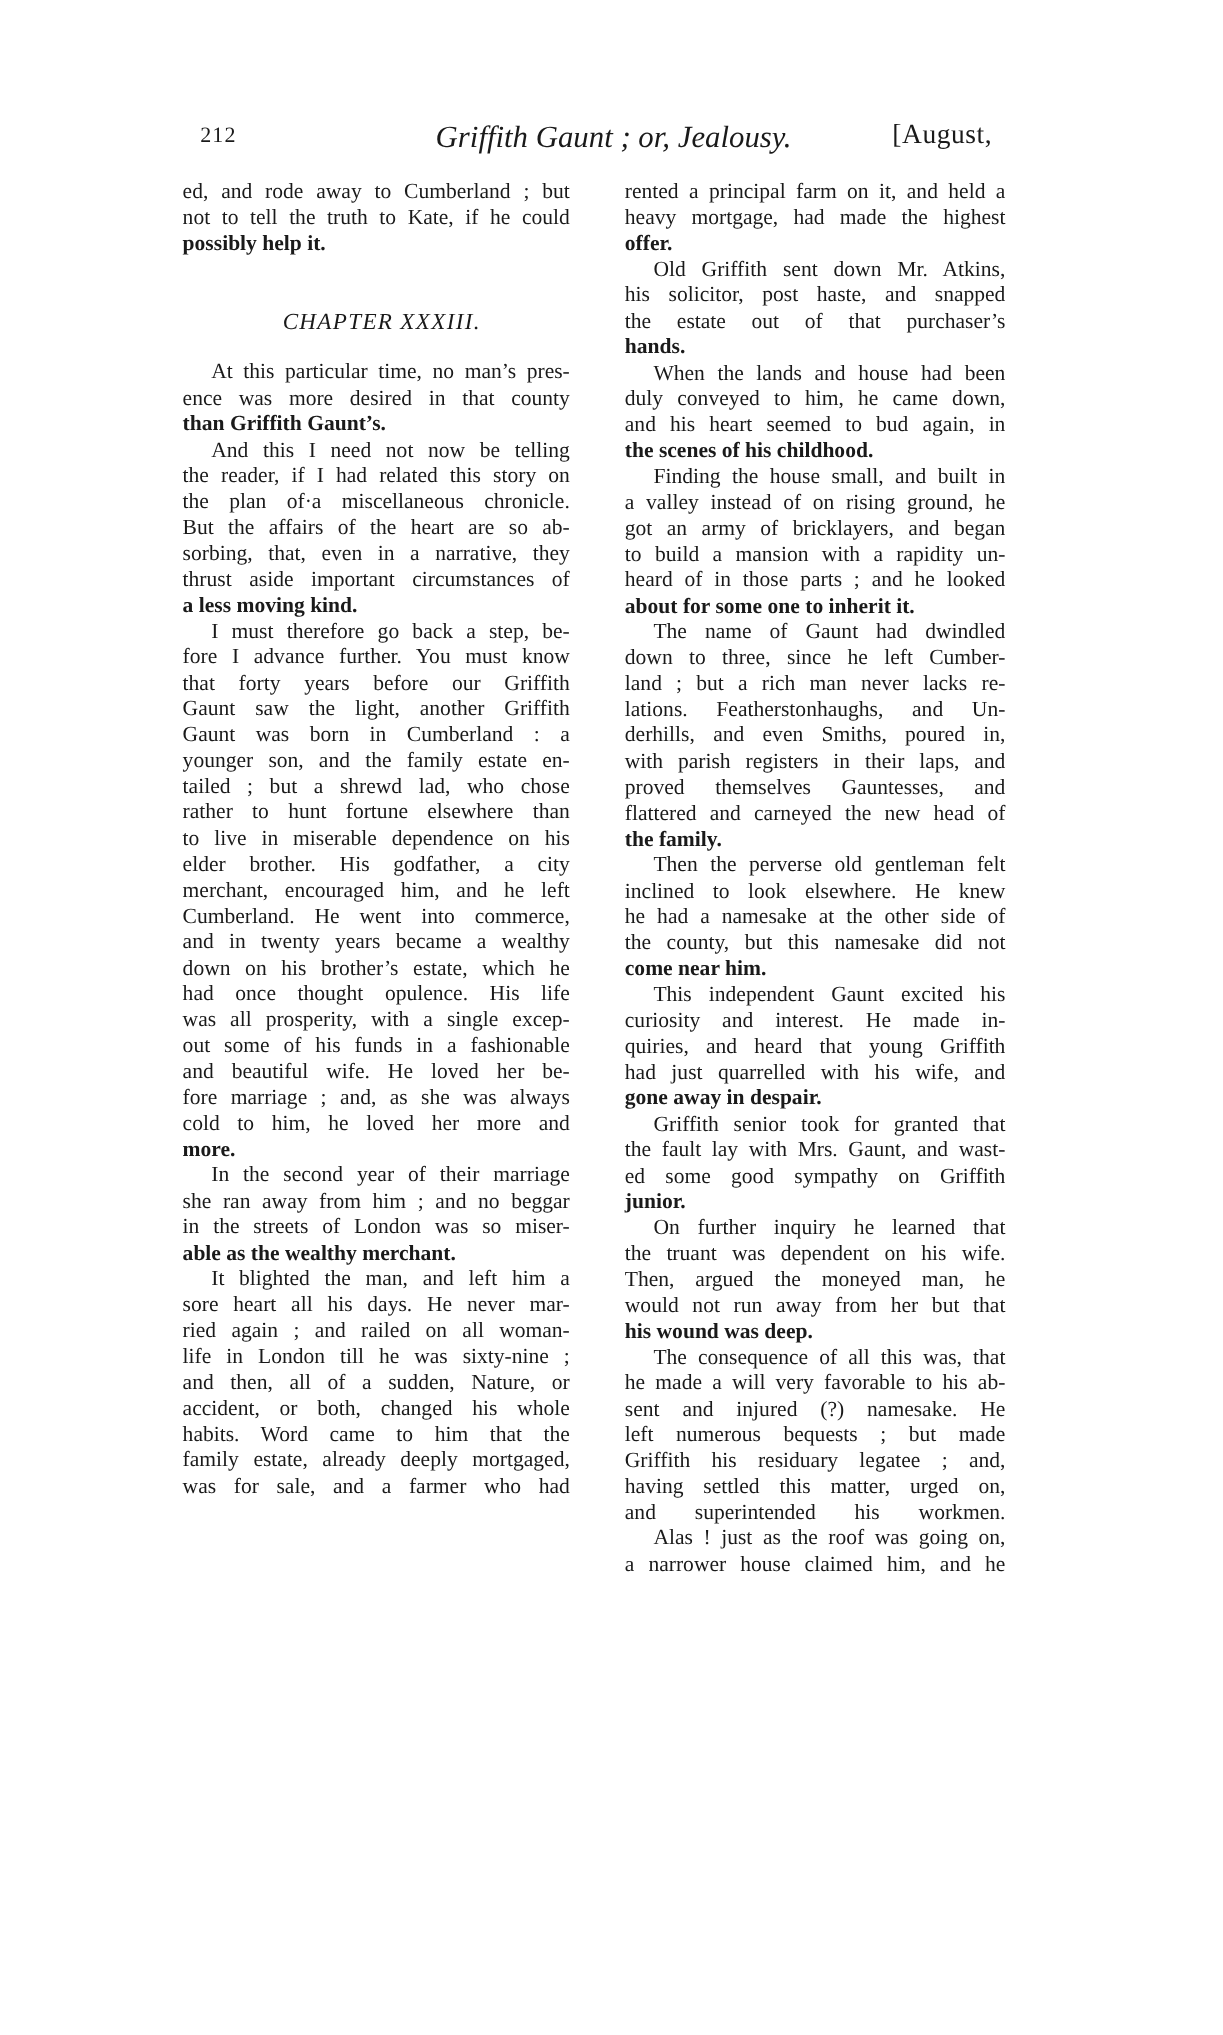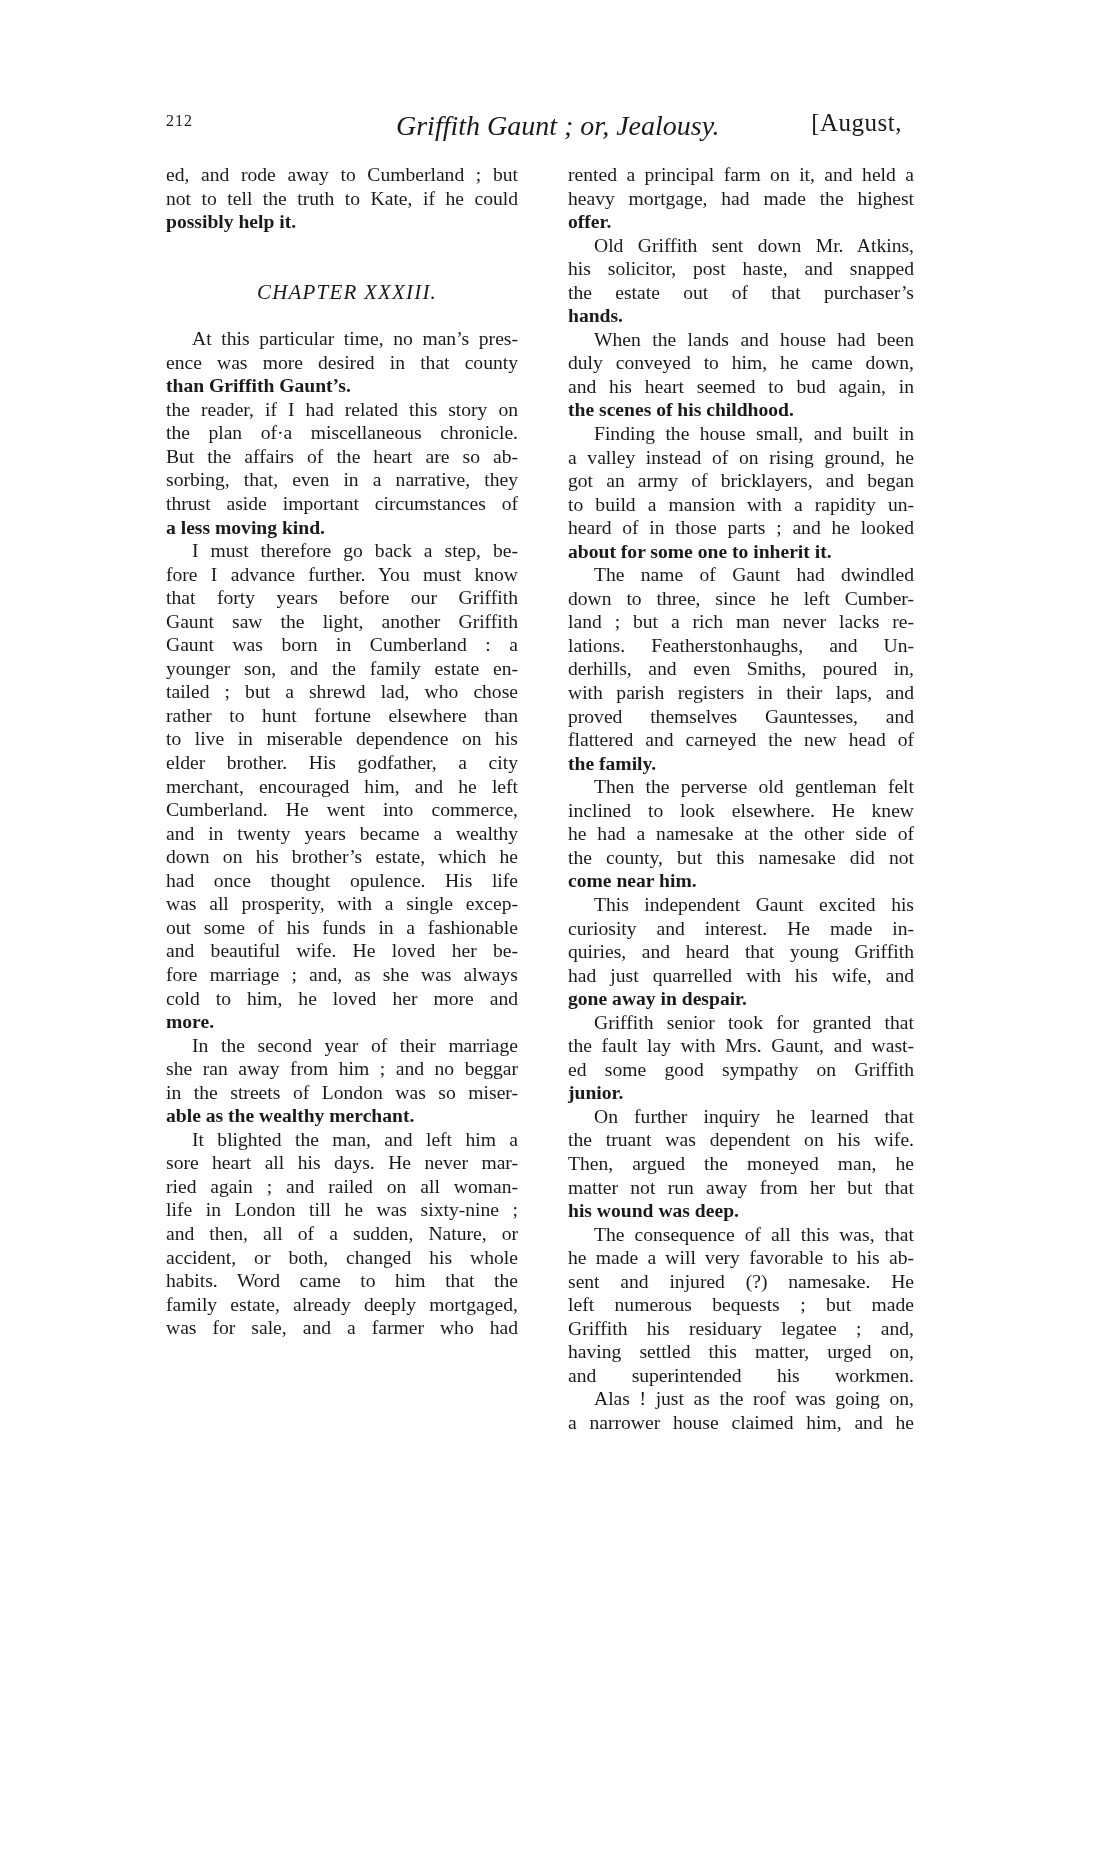--- a/index.html
+++ b/index.html
@@ -1,19 +1,19 @@
 <!DOCTYPE html>
 <html><head>
 <meta charset="utf-8">
 <style>
   html, body { margin: 0; padding: 0; background: #ffffff; }
   body { width: 1112px; height: 1850px; position: relative; overflow: hidden;
          font-family: "Liberation Serif", "DejaVu Serif", serif; color: #1a1a1a; }
   .header { position: absolute; top: 112px; left: 166px; width: 722px; height: 34px; }
-  .pg { position: absolute; left: 0; top: 0; font-size: 16px; letter-spacing: 1px; }
+  .pg { position: absolute; left: 16px; top: 0; font-size: 20px; letter-spacing: 1px; }
   .run { position: absolute; left: 230px; top: -2px; font-size: 28px; font-style: italic; }
   .month { position: absolute; right: -14px; top: -3px; font-size: 25px; letter-spacing: 0.5px; }
   .col { position: absolute; top: 163px; }
   .col.left { left: 166px; width: 352px; }
   .col.right { left: 568px; width: 346px; }
   .line { font-size: 19.6px; line-height: 23.55px; height: 23.55px; white-space: nowrap;
           text-align: justify; text-align-last: justify; display: block; overflow: visible; }
   .line.last { text-align-last: left; font-weight: bold; }
   .line.indent { padding-left: 26px; }
   .chapter { font-size: 21px; letter-spacing: 1.2px; text-align: center; height: 23.55px;
@@ -32,20 +32,21 @@
   <div id="left-before">
       <div class="line">ed, and rode away to Cumberland ; but</div>
       <div class="line">not to tell the truth to Kate, if he could</div>
       <div class="line last">possibly help it.</div>
     </div>
   <div class="chapter">CHAPTER XXXIII.</div>
   <div id="left-after">
       <div class="line indent">At this particular time, no man’s pres-</div>
       <div class="line">ence was more desired in that county</div>
       <div class="line last">than Griffith Gaunt’s.</div>
+      <div class="line indent">And this I need not now be telling</div>
       <div class="line">the reader, if I had related this story on</div>
       <div class="line">the plan of·a miscellaneous chronicle.</div>
       <div class="line">But the affairs of the heart are so ab-</div>
       <div class="line">sorbing, that, even in a narrative, they</div>
       <div class="line">thrust aside important circumstances of</div>
       <div class="line last">a less moving kind.</div>
       <div class="line indent">I must therefore go back a step, be-</div>
       <div class="line">fore I advance further.   You must know</div>
       <div class="line">that forty years before our Griffith</div>
       <div class="line">Gaunt saw the light, another Griffith</div>
@@ -120,21 +121,21 @@
       <div class="line">quiries, and heard that young Griffith</div>
       <div class="line">had just quarrelled with his wife, and</div>
       <div class="line last">gone away in despair.</div>
       <div class="line indent">Griffith senior took for granted that</div>
       <div class="line">the fault lay with Mrs. Gaunt, and wast-</div>
       <div class="line">ed some good sympathy on Griffith</div>
       <div class="line last">junior.</div>
       <div class="line indent">On further inquiry he learned that</div>
       <div class="line">the truant was dependent on his wife.</div>
       <div class="line">Then, argued the moneyed man, he</div>
-      <div class="line">matter not run away from her but that</div>
+      <div class="line">would not run away from her but that</div>
       <div class="line last">his wound was deep.</div>
       <div class="line indent">The consequence of all this was, that</div>
       <div class="line">he made a will very favorable to his ab-</div>
       <div class="line">sent and injured (?) namesake.  He</div>
       <div class="line">left numerous bequests ; but made</div>
       <div class="line">Griffith his residuary legatee ; and,</div>
       <div class="line">having settled this matter, urged on,</div>
       <div class="line">and superintended his workmen.</div>
       <div class="line indent">Alas ! just as the roof was going on,</div>
       <div class="line">a narrower house claimed him, and he</div>

